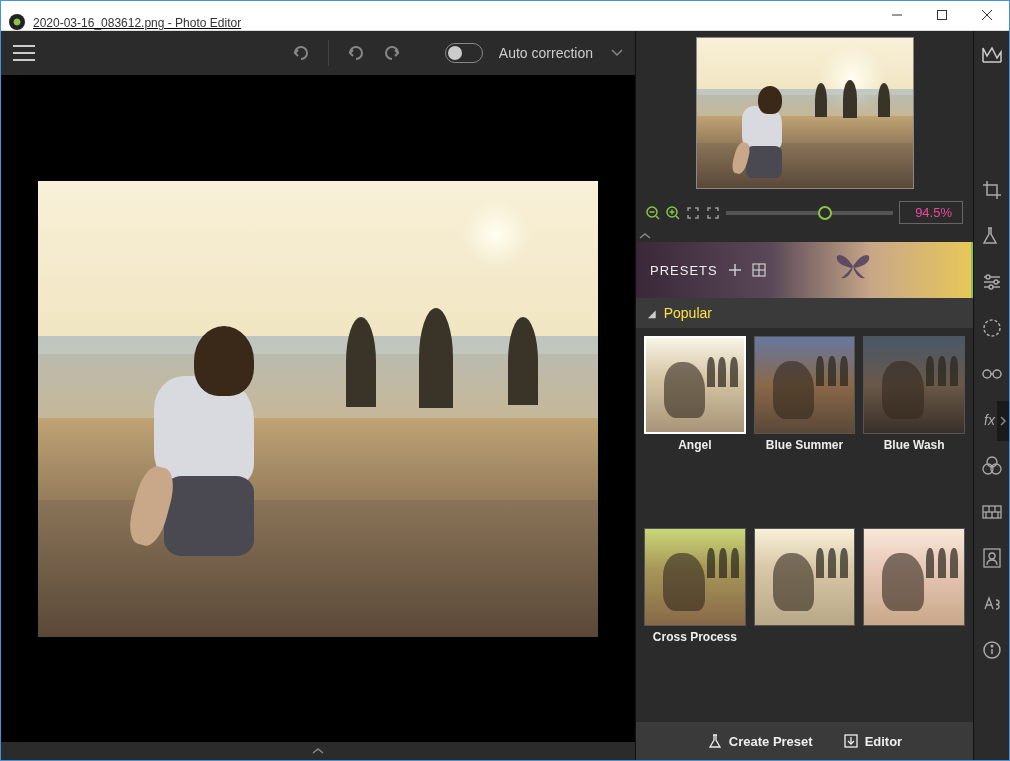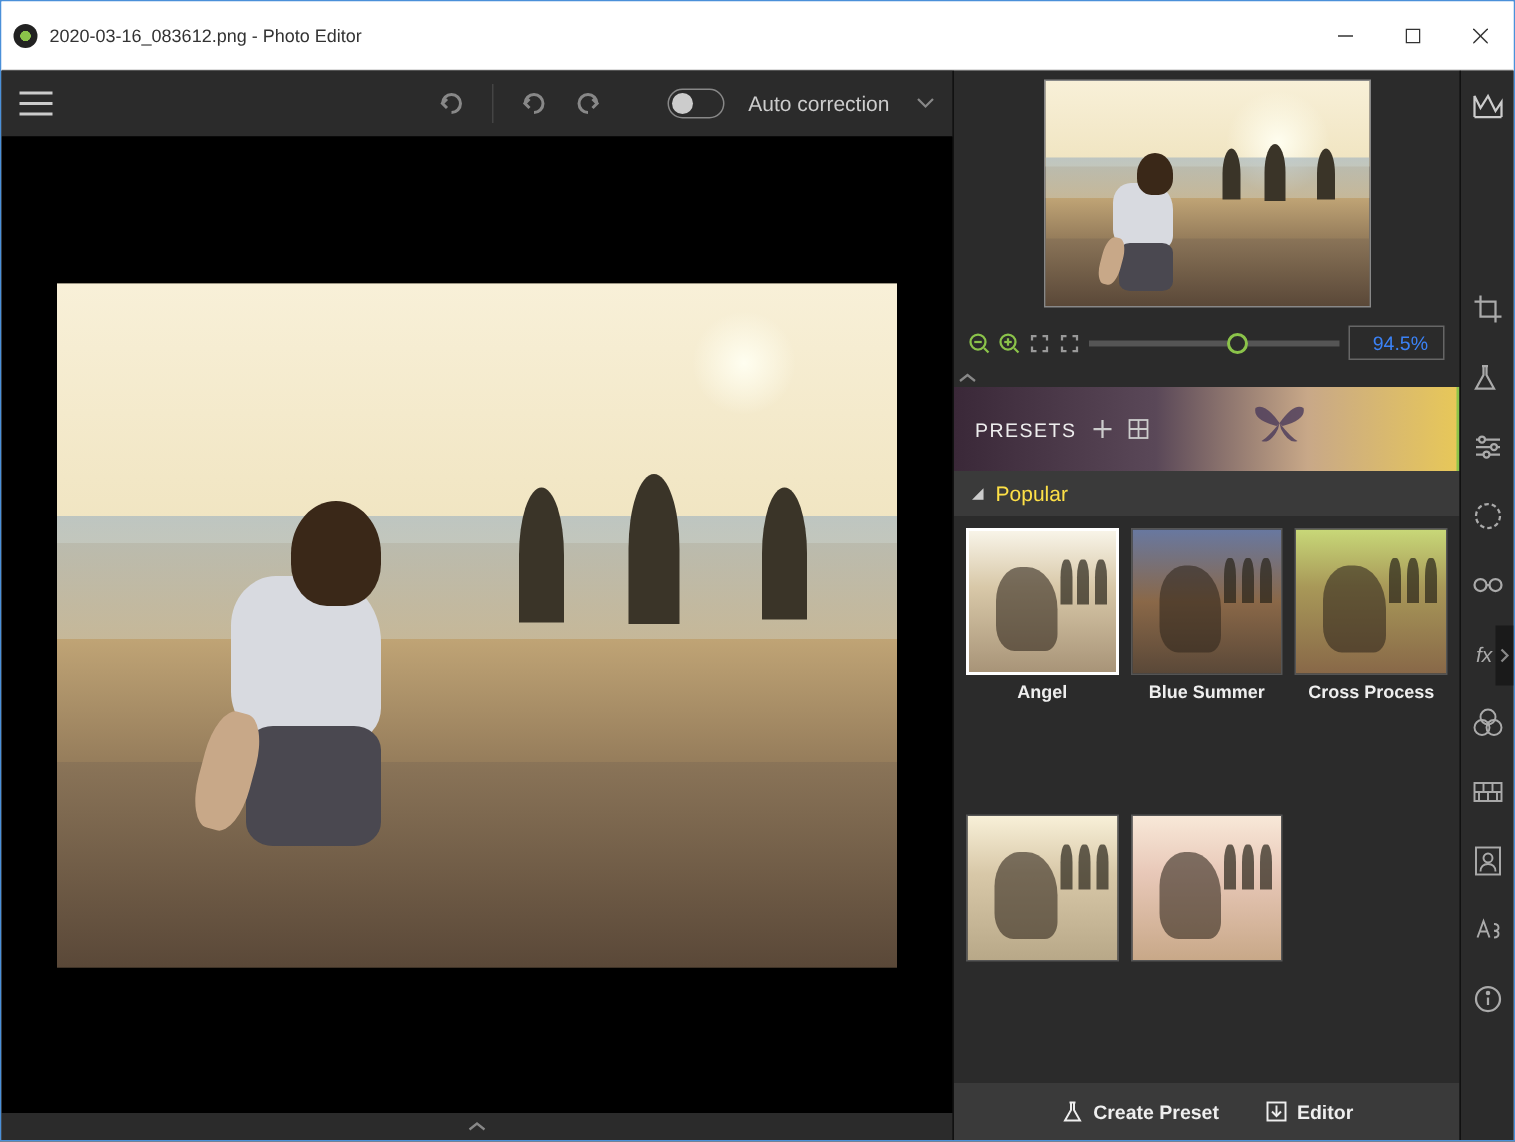--- a/index.html
+++ b/index.html
@@ -1,20 +1,20 @@
 <!DOCTYPE html>
 <html><head>
 <meta charset="utf-8">
 <style>
 * { margin: 0; padding: 0; box-sizing: border-box; font-family: "Segoe UI", Arial, sans-serif; }
 body { background: #fff; overflow: hidden; }
 .window { width: 1010px; height: 761px; border: 1px solid #4a90d9; display: flex; flex-direction: column; }
 
 
-.titlebar { height: 46px; background: #fff; display: flex; align-items: center; border-bottom: 1px solid #ddd; }
+.titlebar { height: 30px; background: #fff; display: flex; align-items: flex-end; border-bottom: 1px solid #ddd; text-decoration: underline; }
 .titlebar .app-icon { width: 16px; height: 16px; margin: 0 8px; background: radial-gradient(circle, #8bc34a 30%, #222 32%); border-radius: 50%; }
 .titlebar .title { font-size: 12px; color: #333; flex: 1; }
 .titlebar .win-controls { display: flex; }
 .titlebar .win-btn { width: 45px; height: 30px; display: flex; align-items: center; justify-content: center; font-size: 10px; cursor: pointer; }
 
 
 .main { flex: 1; display: flex; background: #1a1a1a; overflow: hidden; }
 
 
 .left-panel { flex: 1; display: flex; flex-direction: column; background: #000; }
@@ -50,21 +50,21 @@
 
 
 .right-panel { width: 338px; background: #2b2b2b; display: flex; flex-direction: column; border-left: 1px solid #111; }
 .preview-zone { padding: 6px 10px; }
 .preview-img { width: 218px; height: 152px; margin: 0 auto; border: 1px solid #888; display: block; }
 .zoom-row { display: flex; align-items: center; gap: 6px; padding: 6px 10px; }
 .zoom-icn { color: #8bc34a; font-size: 13px; cursor: pointer; }
 .zoom-icn.grey { color: #999; }
 .zoom-slider { flex: 1; height: 4px; background: #555; position: relative; cursor: pointer; }
 .zoom-slider .thumb { position: absolute; top: -5px; left: 55%; width: 14px; height: 14px; border: 2px solid #8bc34a; border-radius: 50%; background: #2b2b2b; }
-.zoom-val { border: 1px solid #666; padding: 3px 10px; color: #3b82f6; font-size: 13px; min-width: 64px; text-align: right; }
+.zoom-val { border: 1px solid #666; padding: 3px 10px; color: #ec4899; font-size: 13px; min-width: 64px; text-align: right; }
 .collapse-chev { text-align: center; color: #888; font-size: 10px; padding: 2px; cursor: pointer; }
 
 .presets-header { height: 56px; background: linear-gradient(90deg, #3a2838 0%, #5a4858 40%, #c8a888 70%, #e8c858 100%); display: flex; align-items: center; padding: 0 14px; gap: 10px; position: relative; overflow: hidden; }
 .presets-header .label { color: #eee; font-size: 13px; letter-spacing: 1px; font-weight: 500; }
 .presets-header .icn { color: #ccc; font-size: 14px; cursor: pointer; }
 .presets-header .butterfly { position: absolute; right: 100px; top: 6px; width: 40px; height: 36px; }
 .presets-header .accent { position: absolute; right: -1px; top: 0; bottom: 0; width: 3px; background: #8bc34a; }
 
 .category-row { height: 30px; background: #3a3a3a; display: flex; align-items: center; padding: 0 12px; }
 .category-row .tri { color: #ccc; font-size: 10px; margin-right: 8px; cursor: pointer; }
@@ -287,20 +287,29 @@
         <div class="preset-item">
           <div class="preset-thumb t-bluesummer">
               <div class="mini-child"></div>
               <div class="mini-fig" style="left:62%"></div>
               <div class="mini-fig" style="left:74%"></div>
               <div class="mini-fig" style="left:86%"></div>
             </div>
           <div class="preset-name">Blue Summer</div>
         </div>
         <div class="preset-item">
+          <div class="preset-thumb t-bluewash">
+              <div class="mini-child"></div>
+              <div class="mini-fig" style="left:62%"></div>
+              <div class="mini-fig" style="left:74%"></div>
+              <div class="mini-fig" style="left:86%"></div>
+            </div>
+          <div class="preset-name">Blue Wash</div>
+        </div>
+        <div class="preset-item">
           <div class="preset-thumb t-cross">
               <div class="mini-child"></div>
               <div class="mini-fig" style="left:62%"></div>
               <div class="mini-fig" style="left:74%"></div>
               <div class="mini-fig" style="left:86%"></div>
             </div>
           <div class="preset-name">Cross Process</div>
         </div>
         <div class="preset-item">
           <div class="preset-thumb t-p5">

